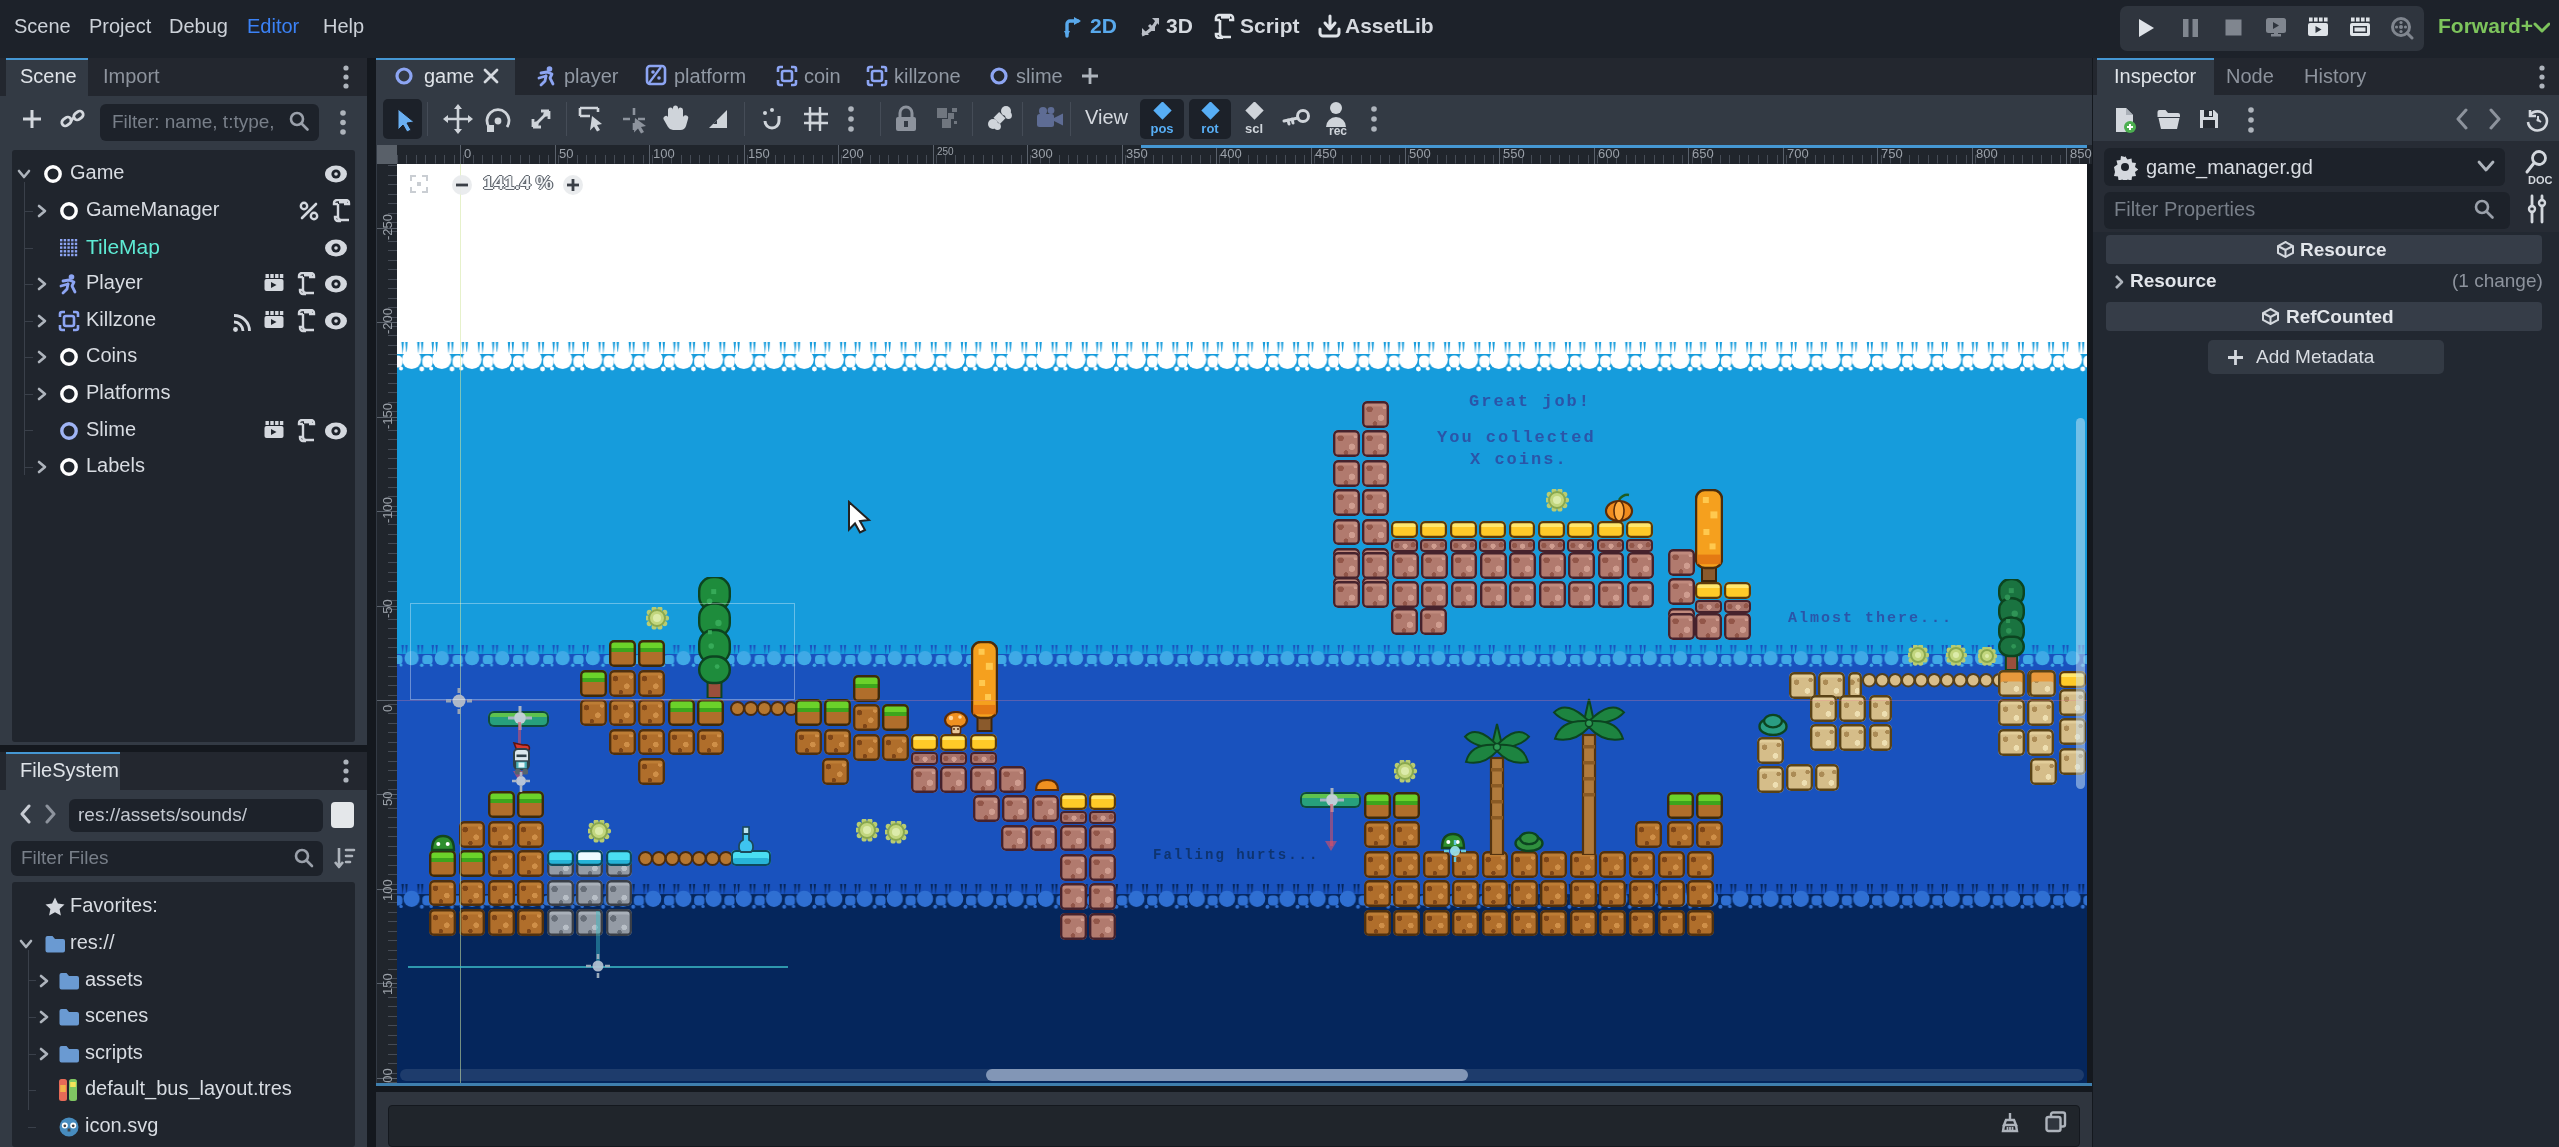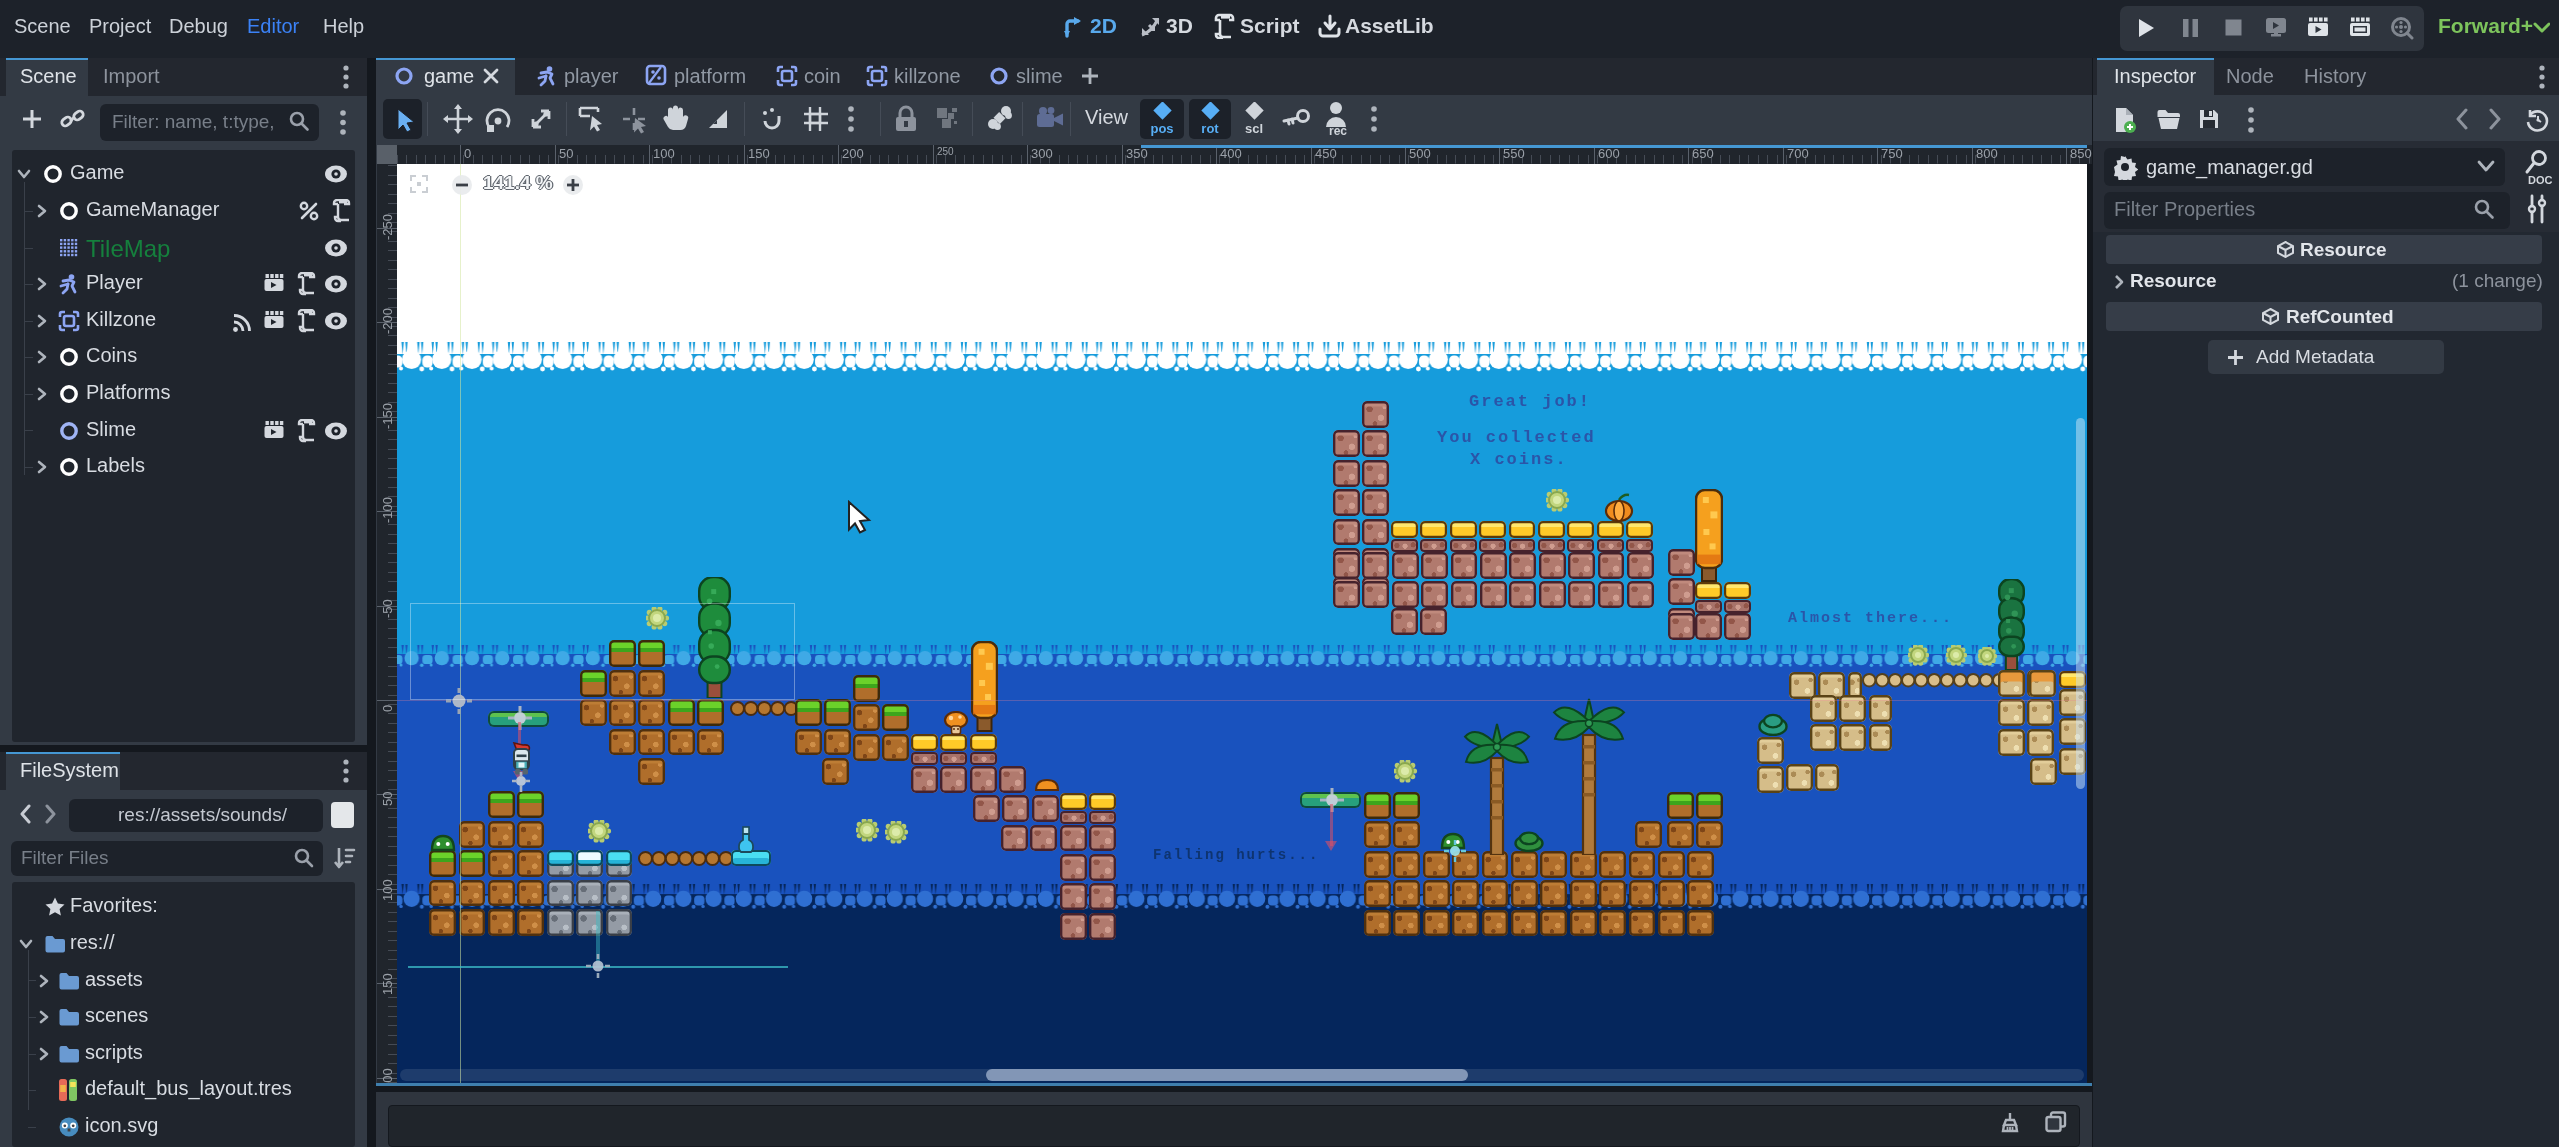--- a/index.html
+++ b/index.html
@@ -165,21 +165,21 @@
     <rect x="13.100000000000001" y="5.7" width="2.4" height="2.4" fill="#8da5f3"></rect>
     <rect x="13.100000000000001" y="9.4" width="2.4" height="2.4" fill="#8da5f3"></rect>
     <rect x="13.100000000000001" y="13.100000000000001" width="2.4" height="2.4" fill="#8da5f3"></rect>
     <rect x="13.100000000000001" y="16.8" width="2.4" height="2.4" fill="#8da5f3"></rect>
     <rect x="16.8" y="2.0" width="2.4" height="2.4" fill="#8da5f3"></rect>
     <rect x="16.8" y="5.7" width="2.4" height="2.4" fill="#8da5f3"></rect>
     <rect x="16.8" y="9.4" width="2.4" height="2.4" fill="#8da5f3"></rect>
     <rect x="16.8" y="13.100000000000001" width="2.4" height="2.4" fill="#8da5f3"></rect>
     <rect x="16.8" y="16.8" width="2.4" height="2.4" fill="#8da5f3"></rect>
   </svg>
-<div class="a txt" style="left:86px;top:234.5px;font-size:24px;color:#15803d;font-weight:400;">TileMap</div>
+<div class="a txt" style="left:86px;top:234.5px;font-size:21px;color:#5eead4;font-weight:400;">TileMap</div>
 <svg class="a" style="left:323px;top:236.5px;" width="26" height="22" viewBox="0 0 26 22">
     <ellipse cx="13" cy="11" rx="11" ry="8.5" fill="#d4d8de"></ellipse>
     <circle cx="13" cy="11" r="4.6" fill="#1d222a"></circle>
     <circle cx="13" cy="11" r="1.8" fill="#d4d8de"></circle>
   </svg>
 <svg class="a" style="left:34px;top:276.1px;" width="16" height="16" viewBox="0 0 16 16">
     <path d="M5 3 l6 5 -6 5" fill="none" stroke="#aeb4bc" stroke-width="2.6" stroke-linecap="round" stroke-linejoin="round"></path>
   </svg>
 <svg class="a" style="left:58px;top:273.1px;" width="22" height="22" viewBox="0 0 22 22">
     <circle cx="13.5" cy="4" r="2.8" fill="#8da5f3"></circle>
@@ -296,21 +296,21 @@
     <circle cx="5" cy="13" r="2.6" fill="#aeb4bc"></circle>
     <circle cx="5" cy="22" r="2.6" fill="#aeb4bc"></circle>
   </svg>
 <svg class="a" style="left:18px;top:804px;" width="14" height="20" viewBox="0 0 14 20">
     <path d="M11 2 L4 10 l7 8" fill="none" stroke="#c8ccd4" stroke-width="3" stroke-linecap="round" stroke-linejoin="round"></path>
   </svg>
 <svg class="a" style="left:44px;top:804px;" width="14" height="20" viewBox="0 0 14 20">
     <path d="M3 2 l7 8 -7 8" fill="none" stroke="#8d939d" stroke-width="3" stroke-linecap="round" stroke-linejoin="round"></path>
   </svg>
 <div class="a" style="left:69px;top:799px;width:254px;height:33px;background:#1d222a;border-radius:6px"></div>
-<div class="a txt" style="left:78px;top:804px;font-size:19px;color:#c4c9d1;font-weight:400;margin-left:40px;">res://assets/sounds/</div>
+<div class="a txt" style="left:78px;top:804px;font-size:19px;color:#c4c9d1;font-weight:400;">res://assets/sounds/</div>
 <div class="a" style="left:331px;top:802px;width:23px;height:26px;background:#e4e7ea;border-radius:4px"></div>
 <div class="a" style="left:11px;top:841px;width:312px;height:35px;background:#1d222a;border-radius:6px"></div>
 <div class="a txt" style="left:21px;top:847px;font-size:19px;color:#787f89;font-weight:400;">Filter Files</div>
 <svg class="a" style="left:293px;top:847px;" width="21" height="21" viewBox="0 0 21 21">
     <circle cx="9" cy="9" r="6" fill="none" stroke="#9aa0aa" stroke-width="2.6"></circle>
     <path d="M13.5 13.5 l5.5 5.5" stroke="#9aa0aa" stroke-width="2.6" stroke-linecap="round"></path>
   </svg>
 <svg class="a" style="left:332px;top:845px;" width="24" height="26" viewBox="0 0 24 26">
     <path d="M7 3 v18 M3 17 l4 5 4-5" fill="none" stroke="#aeb4bc" stroke-width="2.6" stroke-linejoin="round"></path>
     <path d="M14 5 h8 M14 11 h6 M14 17 h4" stroke="#aeb4bc" stroke-width="2.6" stroke-linecap="round"></path>

